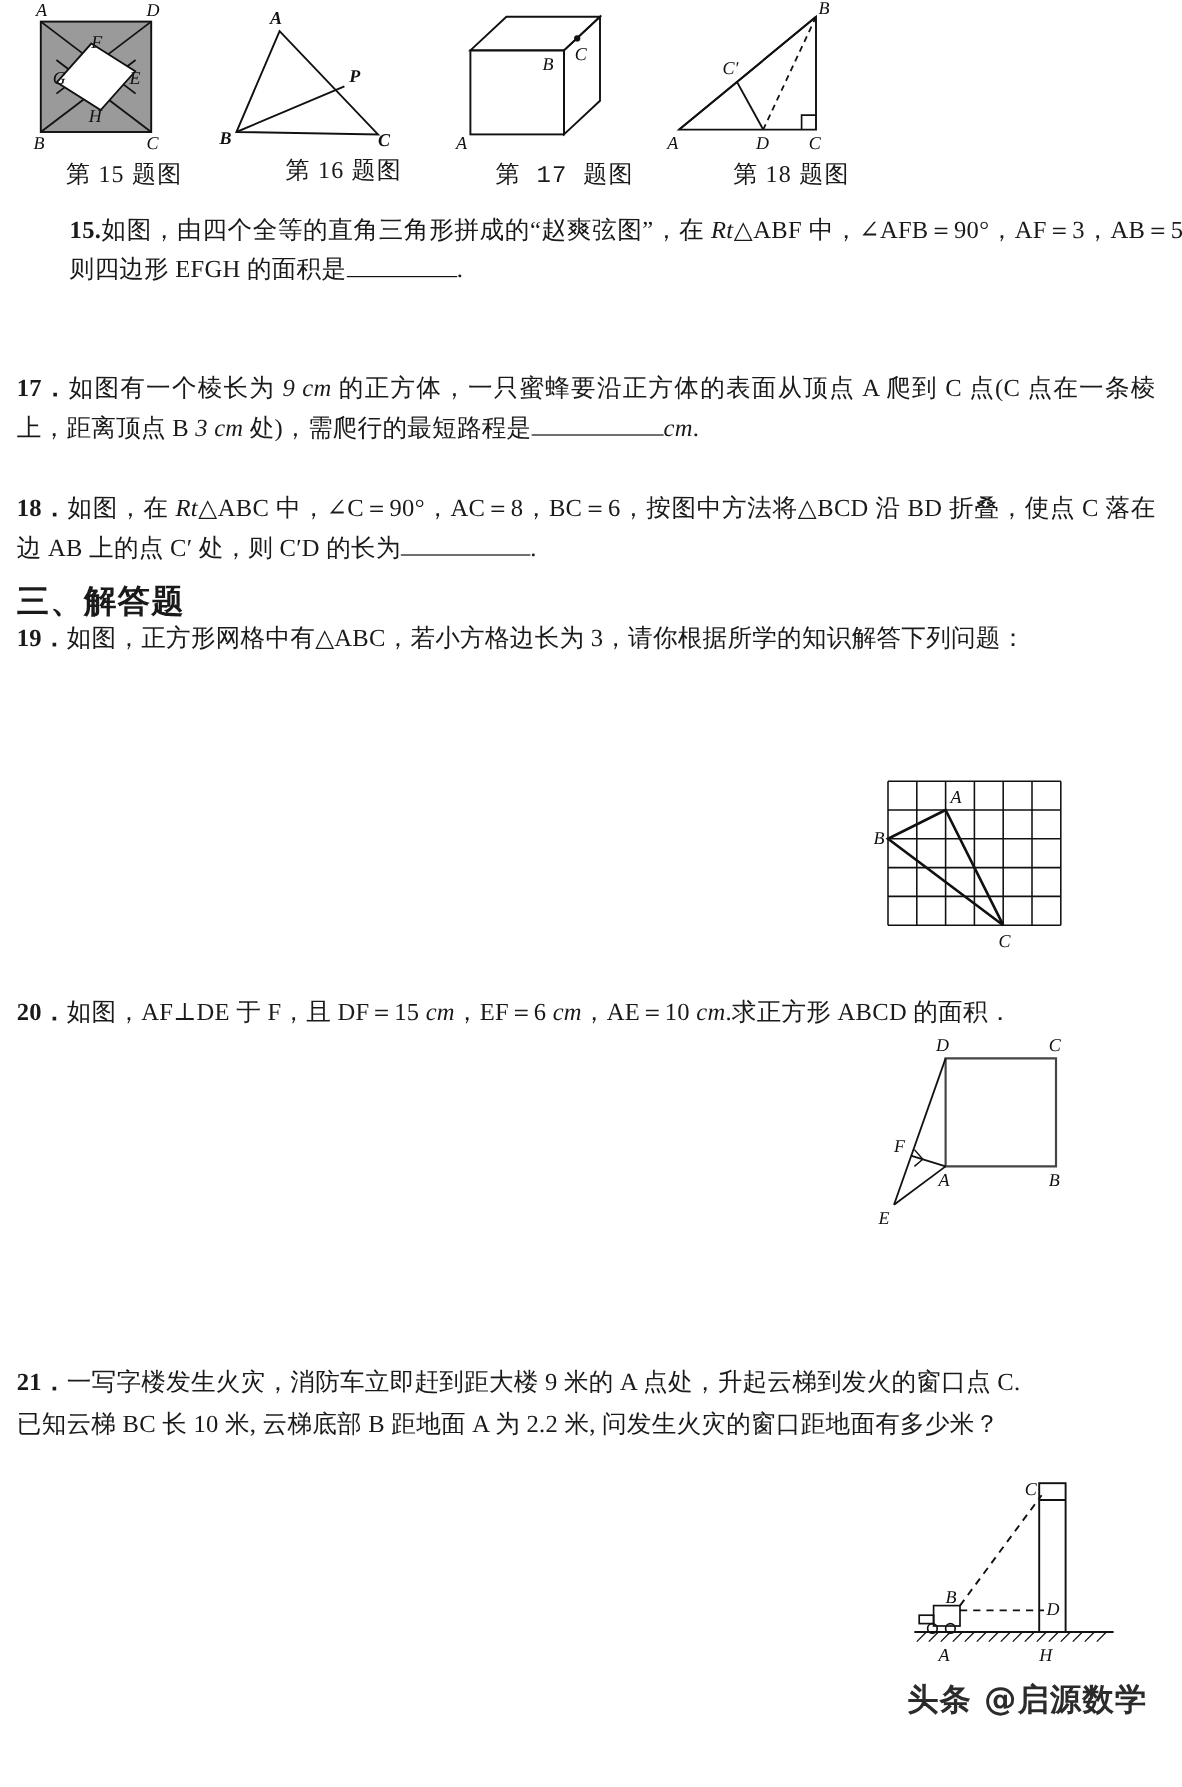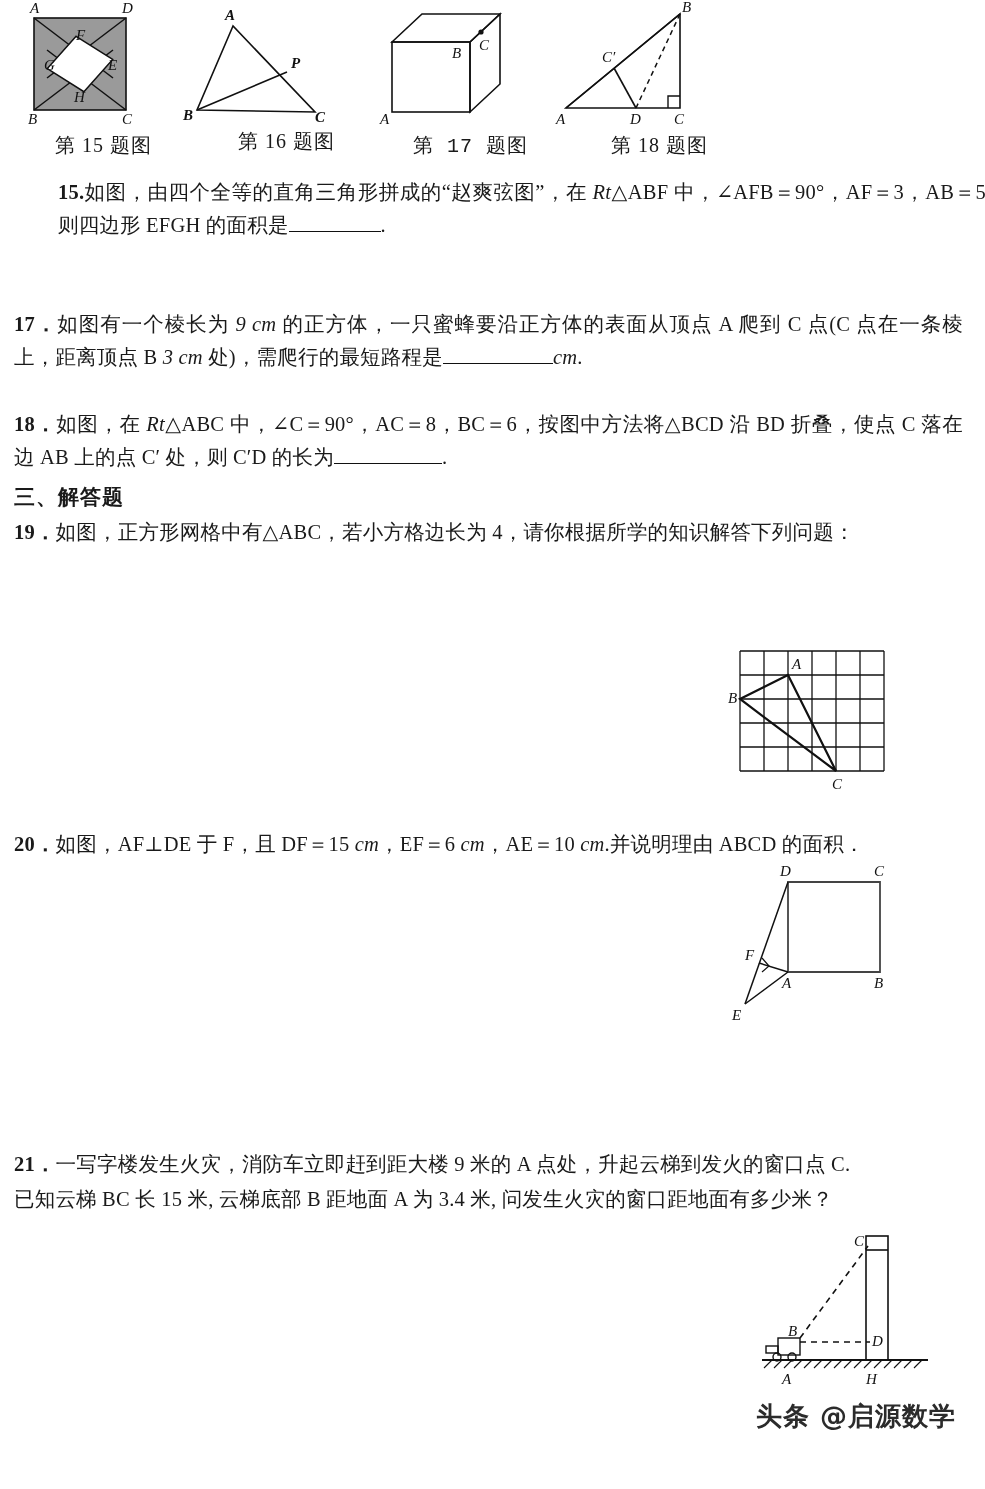--- a/index.html
+++ b/index.html
@@ -53,21 +53,21 @@
   .q-num {
     font-weight: bold;
   }
   .blank {
     display: inline-block;
     border-bottom: 1.4px solid #111;
     vertical-align: baseline;
   }
   .it { font-style: italic; }
   .sec-head {
-    font-size: 21px;
+    font-size: 27px;
     font-weight: bold;
     padding: 0 0 0 14px;
     letter-spacing: 1px;
   }
 
   
   .blk { position: absolute; left: 0; width: 985px; }
 
   
   .inline-fig { position: absolute; }
@@ -185,21 +185,21 @@
 
   <div class="blk" style="top:408px;">
     <p class="q"><span class="q-num">18．</span><span>如图，在 </span><span class="it">Rt</span><span>△ABC 中，∠C＝90°，AC＝8，BC＝6，按图中方法将△BCD 沿 BD 折叠，使点 C 落在边 AB 上的点 C′ 处，则 C′D 的长为</span><span class="blank" style="width:108px;"></span><span>.</span></p>
   </div>
 
   <div class="blk" style="top:483px;">
     <div class="sec-head">三、解答题</div>
   </div>
 
   <div class="blk" style="top:516px;">
-    <p class="q"><span class="q-num">19．</span><span>如图，正方形网格中有△ABC，若小方格边长为 4，请你根据所学的知识解答下列问题：</span></p>
+    <p class="q"><span class="q-num">19．</span><span>如图，正方形网格中有△ABC，若小方格边长为 3，请你根据所学的知识解答下列问题：</span></p>
   </div>
 
   <div class="inline-fig" style="left:728px; top:643px;">
     <svg width="190" height="175" viewBox="0 0 190 175">
 
       <g stroke="#111" stroke-width="1.3" fill="none">
         <line x1="12" y1="8" x2="156" y2="8"></line>
         <line x1="12" y1="32" x2="156" y2="32"></line>
         <line x1="12" y1="56" x2="156" y2="56"></line>
         <line x1="12" y1="80" x2="156" y2="80"></line>
@@ -215,21 +215,21 @@
       </g>
 
       <polygon points="60,32 12,56 108,128" fill="none" stroke="#111" stroke-width="2.2"></polygon>
       <text x="64" y="26">A</text>
       <text x="0" y="60">B</text>
       <text x="104" y="146">C</text>
     </svg>
   </div>
 
   <div class="blk" style="top:828px;">
-    <p class="q"><span class="q-num">20．</span><span>如图，AF⊥DE 于 F，且 DF＝15 </span><span class="it">cm</span><span>，EF＝6 </span><span class="it">cm</span><span>，AE＝10 </span><span class="it">cm</span><span>.并说明理由 ABCD 的面积．</span></p>
+    <p class="q"><span class="q-num">20．</span><span>如图，AF⊥DE 于 F，且 DF＝15 </span><span class="it">cm</span><span>，EF＝6 </span><span class="it">cm</span><span>，AE＝10 </span><span class="it">cm</span><span>.求正方形 ABCD 的面积．</span></p>
   </div>
 
   <div class="inline-fig" style="left:712px; top:862px;">
     <svg width="205" height="168" viewBox="0 0 205 168">
 
       <polygon points="76,20 168,20 168,110 76,110" fill="none" stroke="#444" stroke-width="1.8"></polygon>
 
       <line x1="76" y1="20" x2="33" y2="142" stroke="#111" stroke-width="1.5"></line>
 
       <line x1="33" y1="142" x2="76" y2="110" stroke="#111" stroke-width="1.5"></line>
@@ -239,23 +239,23 @@
       <polyline points="50,96 57,104 50,110" fill="none" stroke="#111" stroke-width="1.2"></polyline>
       <text x="68" y="14">D</text>
       <text x="162" y="14">C</text>
       <text x="70" y="126">A</text>
       <text x="162" y="126">B</text>
       <text x="33" y="98">F</text>
       <text x="20" y="158">E</text>
     </svg>
   </div>
 
-  <div class="blk" style="top:1136px;margin-top:12px;">
+  <div class="blk" style="top:1136px;">
     <p class="q"><span class="q-num">21．</span><span>一写字楼发生火灾，消防车立即赶到距大楼 9 米的 A 点处，升起云梯到发火的窗口点 C.</span></p>
-    <p class="q" style="margin-top:2px;">已知云梯 BC 长 15 米, 云梯底部 B 距地面 A 为 3.4 米, 问发生火灾的窗口距地面有多少米？</p>
+    <p class="q" style="margin-top:2px;">已知云梯 BC 长 10 米, 云梯底部 B 距地面 A 为 2.2 米, 问发生火灾的窗口距地面有多少米？</p>
   </div>
 
   <div class="inline-fig" style="left:742px; top:1232px;">
     <svg width="205" height="180" viewBox="0 0 205 180">
 
       <rect x="124" y="4" width="22" height="124" fill="none" stroke="#111" stroke-width="1.6"></rect>
 
       <line x1="124" y1="18" x2="146" y2="18" stroke="#111" stroke-width="1.6"></line>
 
       <line x1="20" y1="128" x2="186" y2="128" stroke="#111" stroke-width="1.8"></line>

